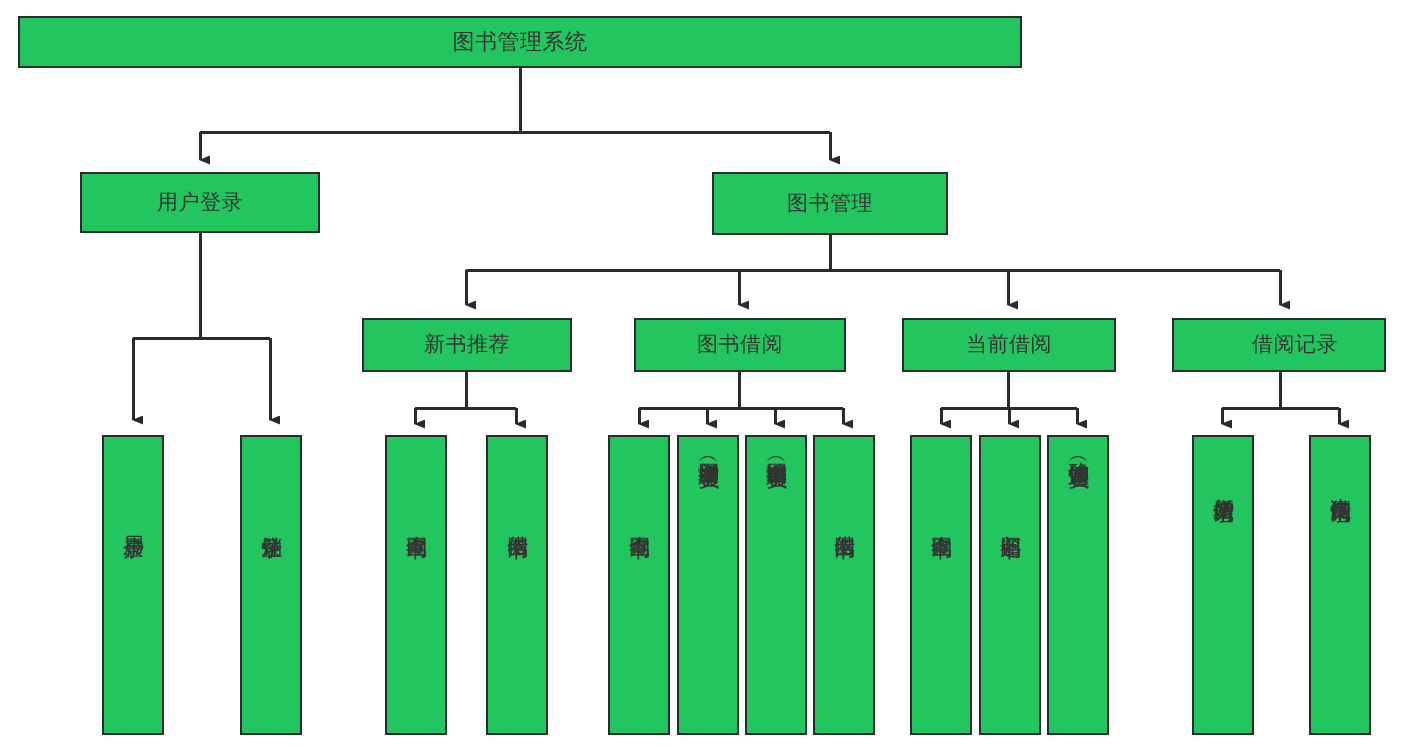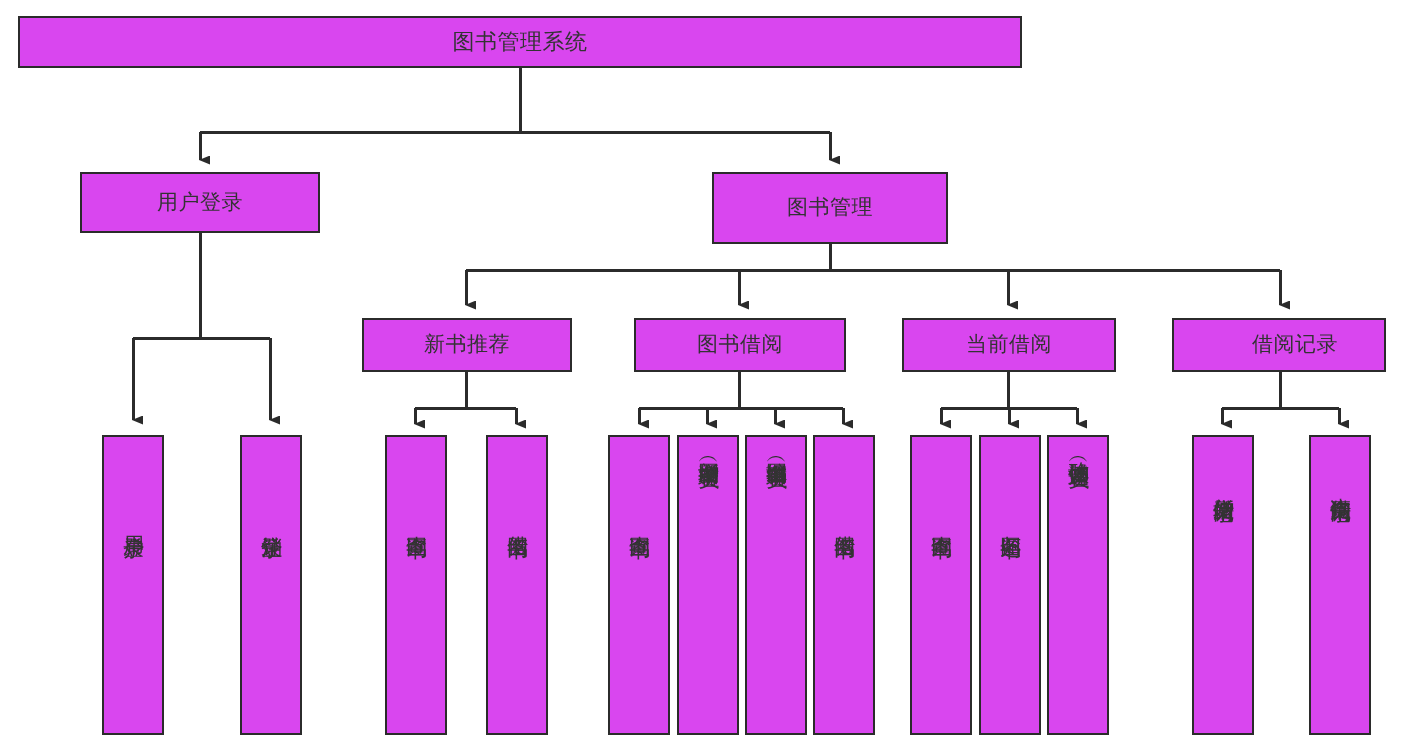--- a/index.html
+++ b/index.html
@@ -22,21 +22,21 @@
     position: absolute;
     left: 0;
     top: 0;
     width: 1405px;
     height: 747px;
     pointer-events: none;
   }
   .node-box {
     position: absolute;
     box-sizing: border-box;
-    background: #d946ef;
+    background: #22c55e;
     border: 2px solid #2b2b2b;
     display: flex;
     align-items: center;
     justify-content: center;
     color: #333333;
   }
   .node-box.horizontal {
     font-size: 21px;
     letter-spacing: 0.5px;
     line-height: 1.1;
@@ -127,21 +127,21 @@
   </svg>
 
   <div class="node-box horizontal root" style="left:18px; top:16px; width:1004px; height:52px;">
     <span>图书管理系统</span>
   </div>
 
   <div class="node-box horizontal" style="left:80px; top:172px; width:240px; height:61px;">
     <span>用户登录</span>
   </div>
 
-  <div class="node-box horizontal" style="left:712px; top:172px; width:236px; height:72px;">
+  <div class="node-box horizontal" style="left:712px; top:172px; width:236px; height:63px;">
     <span>图书管理</span>
   </div>
 
   <div class="node-box horizontal" style="left:362px; top:318px; width:210px; height:54px;">
     <span>新书推荐</span>
   </div>
 
   <div class="node-box horizontal" style="left:902px; top:318px; width:214px; height:54px;">
     <span>当前借阅</span>
   </div>

